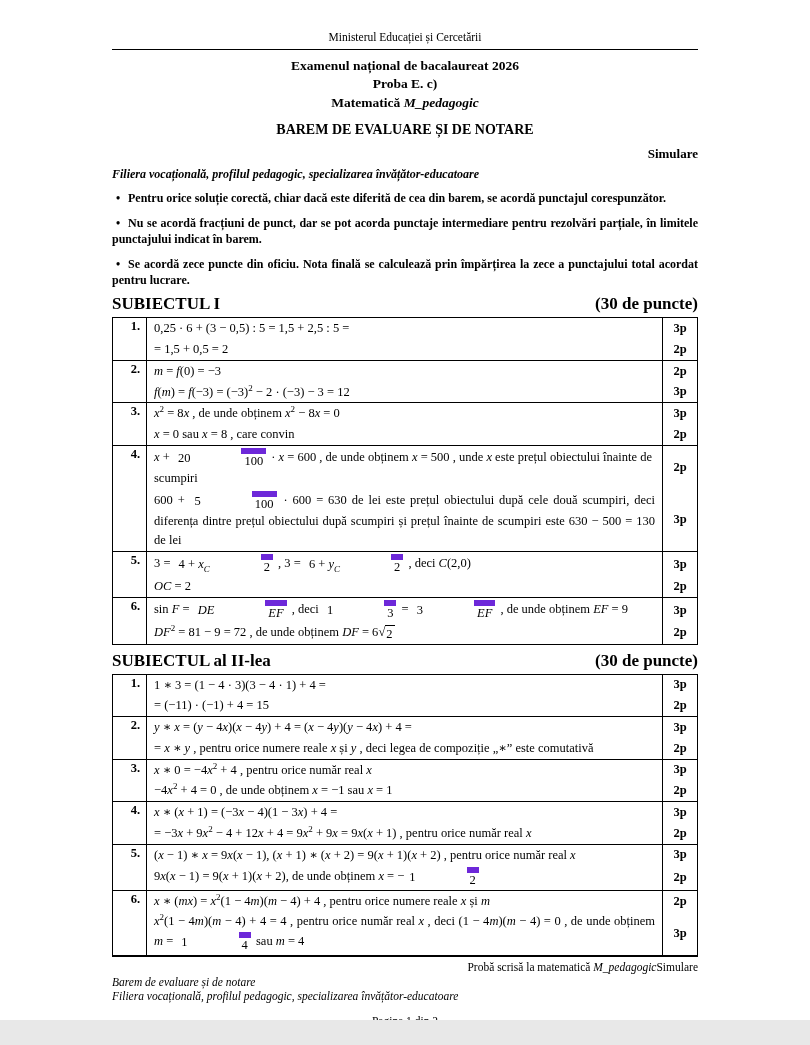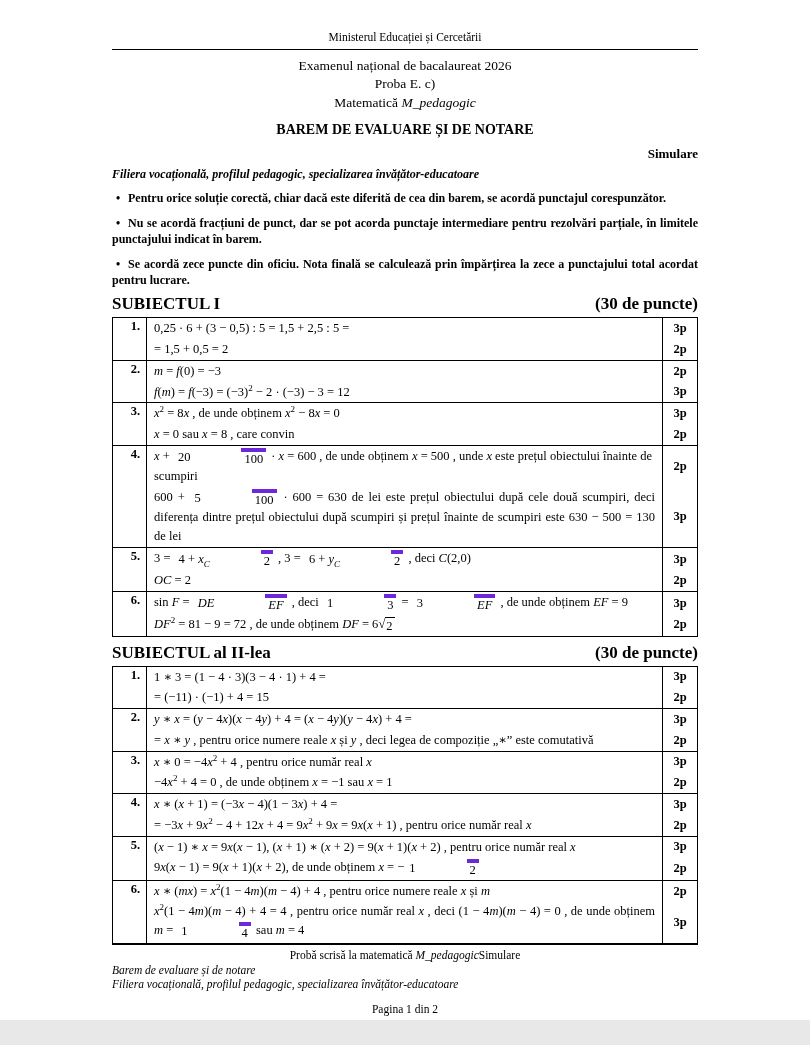--- a/index.html
+++ b/index.html
@@ -9,21 +9,21 @@
     font-family:"Liberation Serif","DejaVu Serif",serif;
     font-size:12.5px; overflow:hidden;
     padding:30px 112px 14px 112px;
     display:flex; flex-direction:column;
     margin:0 auto;
   }
   .center { text-align:center; }
   .right  { text-align:right; }
   .small  { font-size:11.5px; line-height:1.35; }
   .rule   { border:none; border-top:1.5px solid #000; margin:3px 0 7px 0; }
-  .title-line { font-size:13.5px; font-weight:normal; line-height:1.4; }
+  .title-line { font-size:13.5px; font-weight:bold; line-height:1.4; }
   .barem-title { font-size:14px; font-weight:bold; margin-top:9px; }
   .simulare-line { font-size:13px; font-weight:bold; margin-top:8px; }
   .filiera-line { font-size:12px; font-weight:bold; font-style:italic; margin-top:5px; }
   .bullet-par { font-size:12px; font-weight:bold; text-align:justify; line-height:1.32; margin-top:9px; }
   .bullet-par .dot { display:inline-block; width:16px; padding-left:4px; }
   .section-head { display:flex; justify-content:space-between; font-weight:bold; font-size:17px; margin:6px 0 3px 0; }
 
   .rubric-table { border:1px solid #000; width:100%; }
   .trow { display:flex; border-top:1px solid #000; align-items:stretch; }
   .trow:first-child { border-top:none; }
@@ -33,30 +33,30 @@
   .srow { display:flex; flex:1 1 auto; align-items:stretch; }
   .scontent { flex:1 1 auto; padding:1px 7px; line-height:1.5; min-width:0; }
   .scontent.justify { text-align:justify; }
   .spts { flex:0 0 35px; border-left:1px solid #000; display:flex;
           align-items:center; justify-content:center; font-weight:bold; }
   .scontent i { font-family:inherit; }
 
   .frac { display:inline-flex; flex-direction:row; align-items:center;
           vertical-align:middle; margin:1px 2px; line-height:1.15; text-align:center;gap:48px; }
   .frac .fnum { padding:0 3px; }
-  .frac .fden { border-top:4px solid #6d28d9; padding:0 3px; }
+  .frac .fden { border-top:6px solid #6d28d9; padding:0 3px; }
   sup { font-size:9px; line-height:0; }
   sub { font-size:9px; line-height:0; }
   .sqrt { display:inline-flex; align-items:flex-start; }
   .sqrt .rdc { line-height:1.15; }
   .sqrt .arg { border-top:1px solid #000; padding:0 2px 0 1px; line-height:1.3; }
 
   .footer { margin-top:auto; border-top:1.5px solid #000; padding-top:3px;
             font-size:11.5px; line-height:1.3; }
-  .footer .f-line1 { display:flex; justify-content:center; }
+  .footer .f-line1 { display:flex; justify-content:flex-end; }
   .footer .italic { font-style:italic; }
   .footer .f-page { text-align:center; margin-top:10px; }
 </style>
 </head>
 <body>
 
 <div class="page">
 
   <div class="center small">Ministerul Educației și Cercetării</div>
   <hr class="rule">

